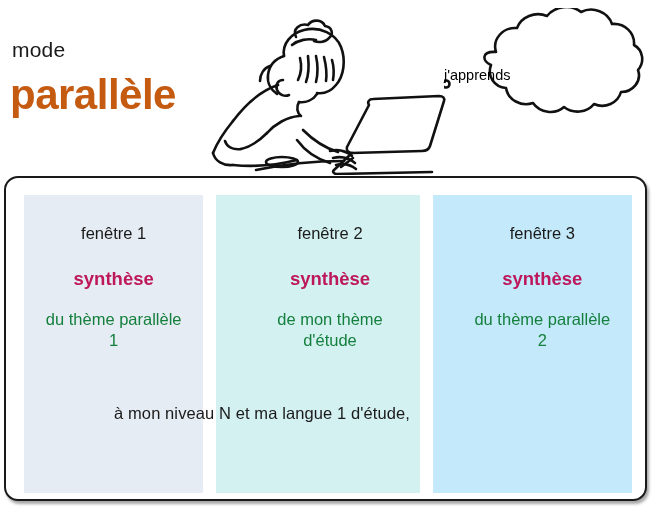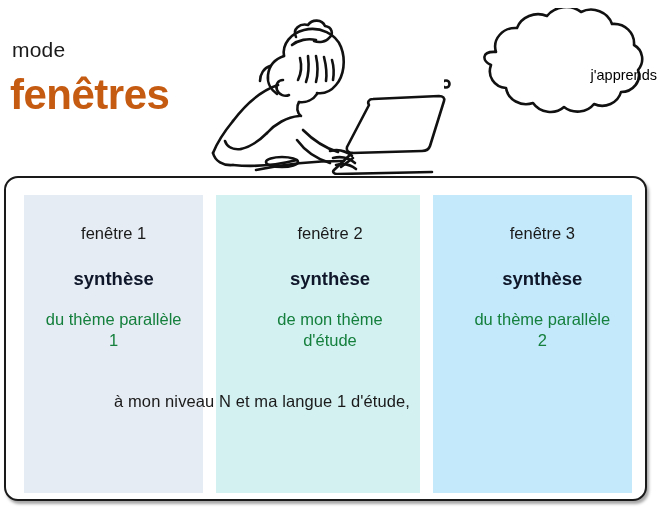--- a/index.html
+++ b/index.html
@@ -61,21 +61,21 @@
     height: 130px;
   }
   #bubble-text {
     position: absolute;
     left: 0;
     top: 0;
     width: 213px;
     height: 130px;
     display: flex;
     flex-direction: column;
-    align-items: flex-end;
+    align-items: flex-start;
     justify-content: center;
     font-size: 14.5px;
     color: #000000;
     line-height: 1.55;
     text-align: center;
     padding-top: 4px;
     box-sizing: border-box;
     pointer-events: none;
   }
   #bubble-text span { display: block; white-space: nowrap; }
@@ -120,54 +120,54 @@
   .fenetre-label {
     font-size: 16.5px;
     color: #1a1a1a;
     line-height: 1;
     white-space: nowrap;
   }
   .synthese-label {
     margin-top: 28px;
     font-size: 18.5px;
     font-weight: bold;
-    color: #0f172a;
+    color: #be185d;
     line-height: 1;
     white-space: nowrap;
   }
   .theme-label {
     margin-top: 21px;
     font-size: 16.5px;
     color: #15803d;
     line-height: 1.28;
     text-align: center;
     white-space: pre-line;
   }
 
   
   #bottom-caption {
     position: absolute;
     left: 0;
-    top: 207px;
+    top: 219px;
     width: 512px;
     text-align: center;
     font-size: 16.5px;
     color: #1a1a1a;
     line-height: 1.95;
     pointer-events: none;
   }
   #bottom-caption span { display: block; }
   #bottom-caption .cap-line-1 { letter-spacing: 0.1px; }
 </style>
 </head>
 <body>
 
 <div id="header">
   <div id="mode-label">mode</div>
-  <div id="mode-title">fenêtres</div>
+  <div id="mode-title">parallèle</div>
 </div>
 
 <div id="illustration">
   <svg width="260" height="175" viewBox="0 0 260 175" fill="none" stroke="#111111" stroke-width="2.6" stroke-linecap="round" stroke-linejoin="round">
 
     <path d="M96 37 c-4 -8 4 -14 12 -12 c4 -6 14 -6 17 1 c7 1 9 8 4 12 c-3 4 -10 5 -15 3"></path>
     <path d="M92 45 c6 -5 16 -7 24 -5"></path>
 
     <path d="M84 56 c-2 -12 7 -23 20 -26 c16 -4 32 4 37 17 c5 13 3 29 -5 38 c-5 6 -12 9 -19 8"></path>
 

